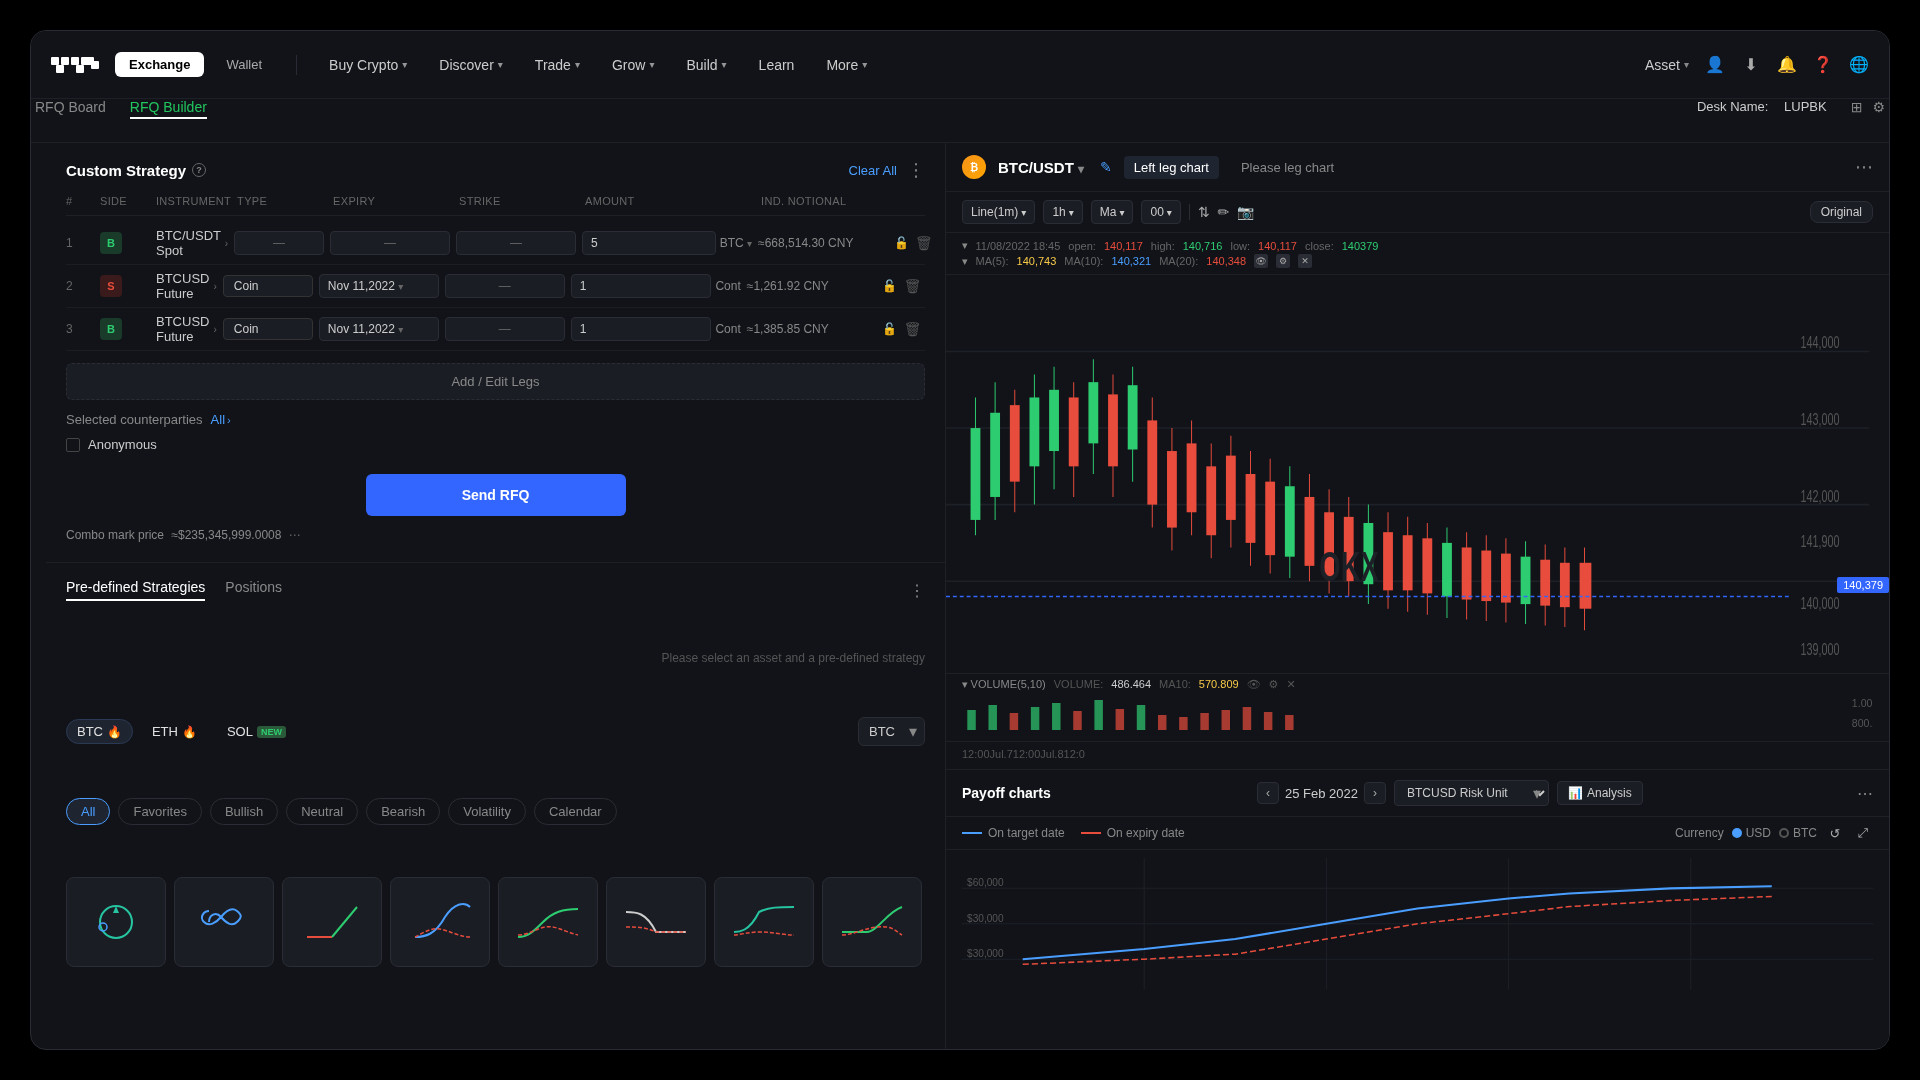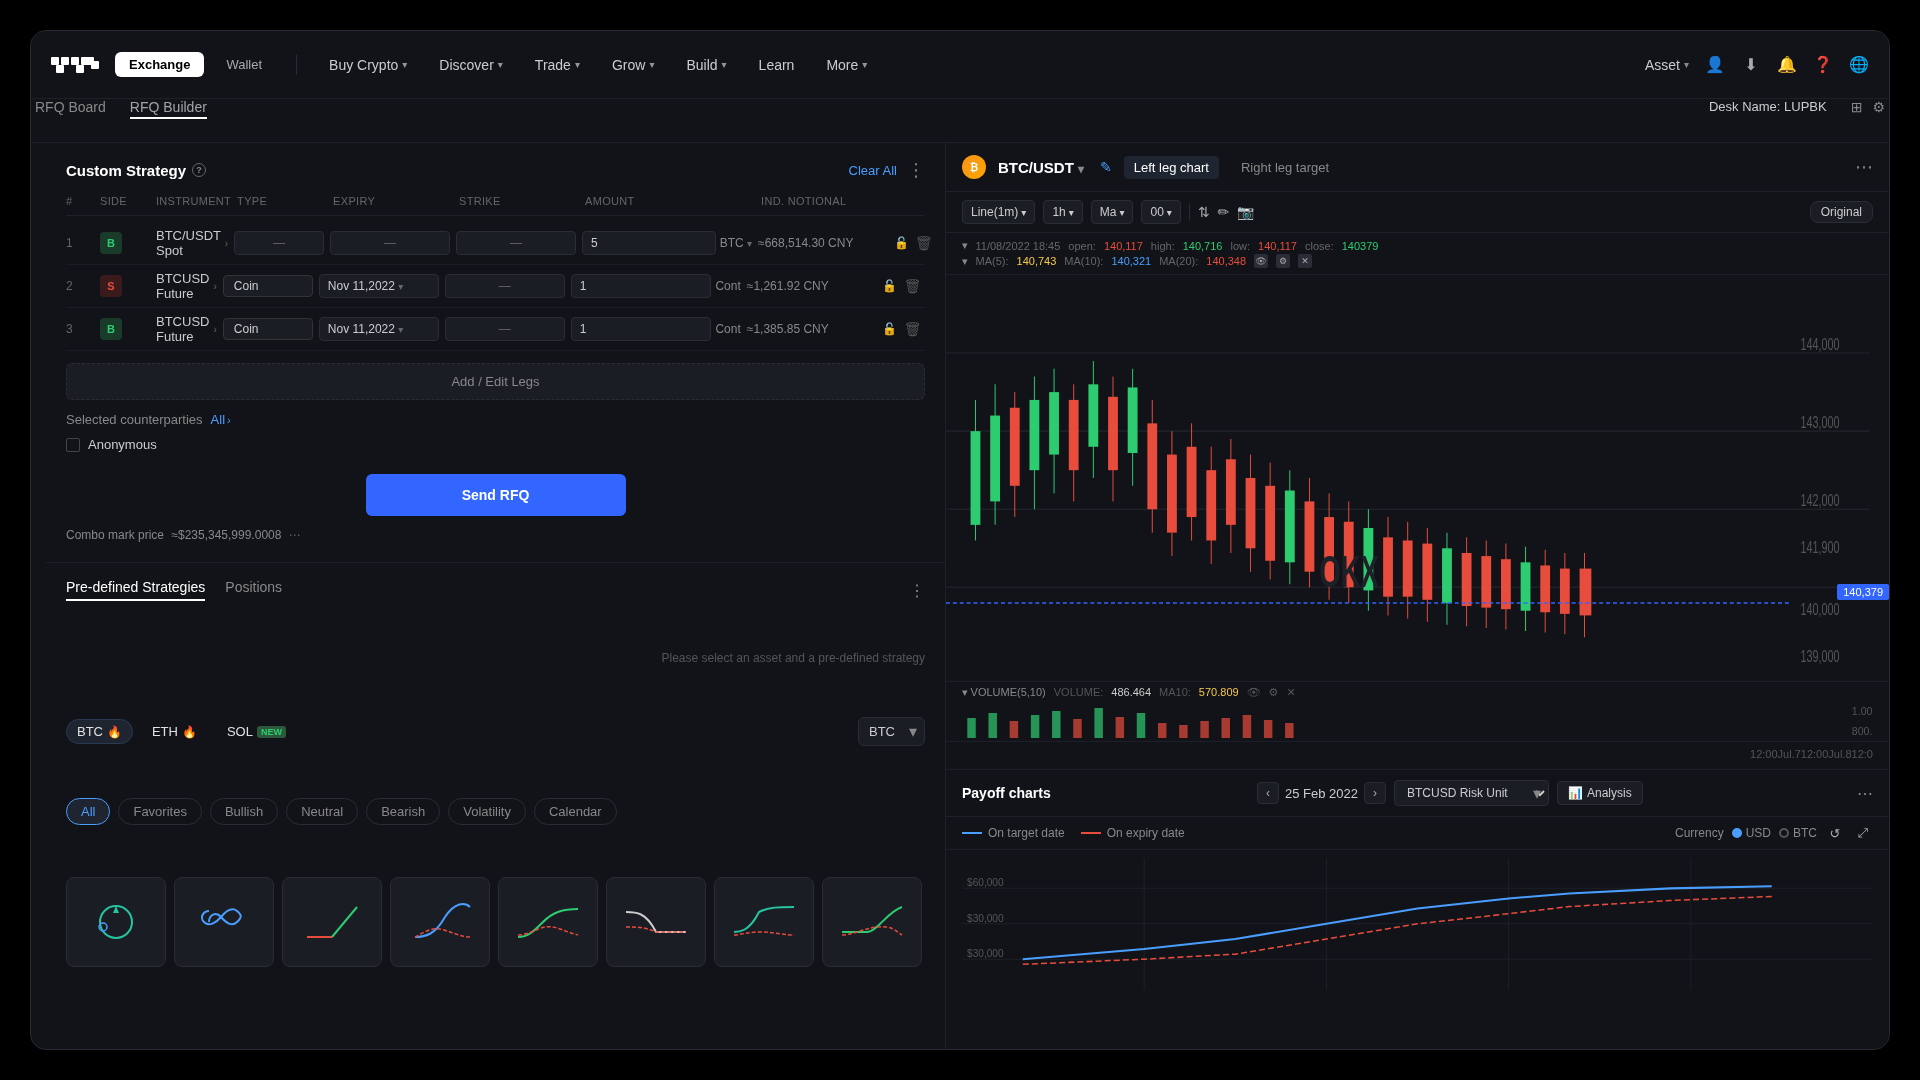--- a/index.html
+++ b/index.html
@@ -98,21 +98,21 @@
       gap: 24px;
       flex-shrink: 0;
     }
     .sub-nav-item {
       font-size: 14px;
       color: #888;
       cursor: pointer;
       padding-bottom: 2px;
     }
     .sub-nav-item.active {
-      color: #a3a3a3;
+      color: #22c55e;
       border-bottom: 2px solid #fff;
     }
     .sub-nav-spacer { flex: 1; }
     .desk-name {
       font-size: 13px;
       color: #888;
     }
     .desk-name span { color: #ccc; }
     .sub-nav-icons { display: flex; gap: 10px; }
     .sub-nav-icon { color: #888; font-size: 14px; cursor: pointer; }
@@ -634,24 +634,25 @@
       gap: 8px;
       margin-bottom: 4px;
     }
 
     
     .time-axis {
       height: 28px;
       border-top: 1px solid #1e2028;
       padding: 6px 16px;
       display: flex;
-      justify-content: flex-end;
+      justify-content: flex-start;
       font-size: 11px;
       color: #555;
       flex-shrink: 0;
+      margin-top: 8px;
     }
 
     
     .payoff-section {
       height: 280px;
       border-top: 1px solid #1e2028;
       flex-shrink: 0;
       overflow: hidden;
     }
     .payoff-header {
@@ -841,21 +842,21 @@
       <div class="nav-icon">🌐</div>
     </div>
   </nav>
 
   <div class="sub-nav">
     <div class="sub-nav-item">RFQ Board</div>
     <div class="sub-nav-item active">RFQ Builder</div>
     <div class="sub-nav-spacer"></div>
     <div class="desk-name">
       <span>Desk Name:</span>
-      <span style="color:#ccc;margin-left:0;">LUPBK</span>
+      <span style="color:#ccc;margin-left:12px;">LUPBK</span>
     </div>
     <div class="sub-nav-icons">
       <div class="sub-nav-icon">⊞</div>
       <div class="sub-nav-icon">⚙</div>
     </div>
   </div>
 
   <div class="main-content">
 
     <div class="left-panel">
@@ -1088,21 +1089,21 @@
     <div class="right-panel">
 
       <div class="chart-header">
         <div class="coin-avatar">₿</div>
         <div class="pair-name">
           <span>BTC/USDT</span>
           <span class="pair-chevron">▾</span>
         </div>
         <div class="pair-edit">✎</div>
         <div class="chart-tab active">Left leg chart</div>
-        <div class="chart-tab">Right leg target</div>
+        <div class="chart-tab">Please leg chart</div>
         <div class="chart-header-spacer"></div>
         <div class="chart-menu">⋯</div>
       </div>
 
       <div class="chart-toolbar">
         <div class="toolbar-btn">
           <span>Line(1m)</span>
           <span style="font-size:10px;">▾</span>
         </div>
         <div class="toolbar-btn">

